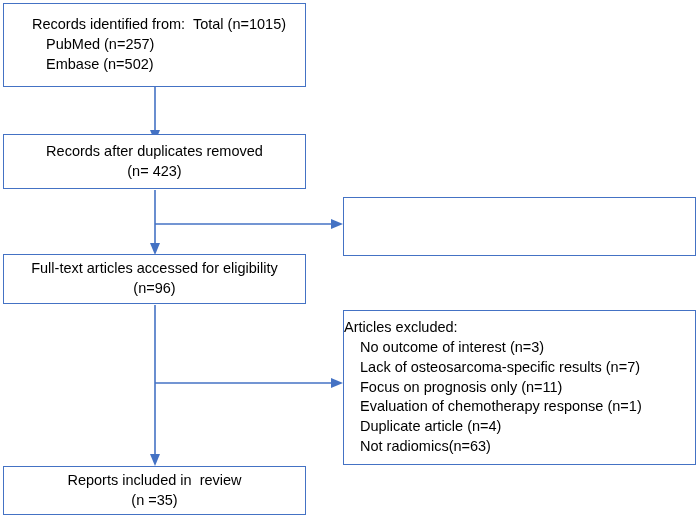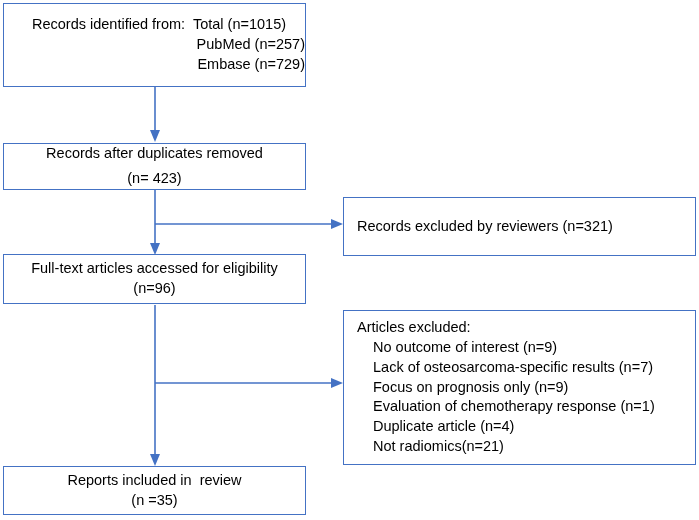--- a/index.html
+++ b/index.html
@@ -35,21 +35,21 @@
     justify-content: center;
     text-align: center;
   }
   
   .box.listbox {
     display: flex;
     flex-direction: column;
     justify-content: center;
     text-align: left;
   }
-  .indent1 { padding-left: 14px; text-align: right; }
+  .indent1 { padding-left: 14px; }
   .indent2 { padding-left: 16px; }
 
   svg.connectors {
     position: absolute;
     left: 0;
     top: 0;
     width: 699px;
     height: 520px;
     pointer-events: none;
   }
@@ -79,45 +79,44 @@
     <line class="conn" x1="155" y1="305" x2="155" y2="457"></line>
     <polygon class="arrowfill" points="155,466 150,454 160,454"></polygon>
 
     <line class="conn" x1="155" y1="383" x2="334" y2="383"></line>
     <polygon class="arrowfill" points="343,383 331,378 331,388"></polygon>
   </svg>
 
   <div class="box listbox" style="left:3px; top:3px; width:303px; height:84px; padding-left:28px;">
     <div class="line">Records identified from:  Total (n=1015)</div>
     <div class="line indent1">PubMed (n=257)</div>
-    <div class="line indent1">Embase (n=729)</div>
+    <div class="line indent1">Embase (n=502)</div>
   </div>
 
-  <div class="box center" style="left:3px; top:143px; width:303px; height:47px;justify-content:space-between;">
+  <div class="box center" style="left:3px; top:134px; width:303px; height:55px;">
     <div class="line">Records after duplicates removed</div>
     <div class="line">(n= 423)</div>
   </div>
 
   <div class="box listbox" style="left:343px; top:197px; width:353px; height:59px; padding-left:13px;">
-    <div class="line">Records excluded by reviewers (n=321)</div>
   </div>
 
   <div class="box center" style="left:3px; top:254px; width:303px; height:50px;">
     <div class="line">Full-text articles accessed for eligibility</div>
     <div class="line">(n=96)</div>
   </div>
 
-  <div class="box listbox" style="left:343px; top:310px; width:353px; height:155px; padding-left:13px;">
+  <div class="box listbox" style="left:343px; top:310px; width:353px; height:155px; ">
     <div class="line">Articles excluded:</div>
-    <div class="line indent2">No outcome of interest (n=9)</div>
+    <div class="line indent2">No outcome of interest (n=3)</div>
     <div class="line indent2">Lack of osteosarcoma-specific results (n=7)</div>
-    <div class="line indent2">Focus on prognosis only (n=9)</div>
+    <div class="line indent2">Focus on prognosis only (n=11)</div>
     <div class="line indent2">Evaluation of chemotherapy response (n=1)</div>
     <div class="line indent2">Duplicate article (n=4)</div>
-    <div class="line indent2">Not radiomics(n=21)</div>
+    <div class="line indent2">Not radiomics(n=63)</div>
   </div>
 
   <div class="box center" style="left:3px; top:466px; width:303px; height:49px;">
     <div class="line">Reports included in  review</div>
     <div class="line">(n =35)</div>
   </div>
 
 </div>
 
 </body></html>

